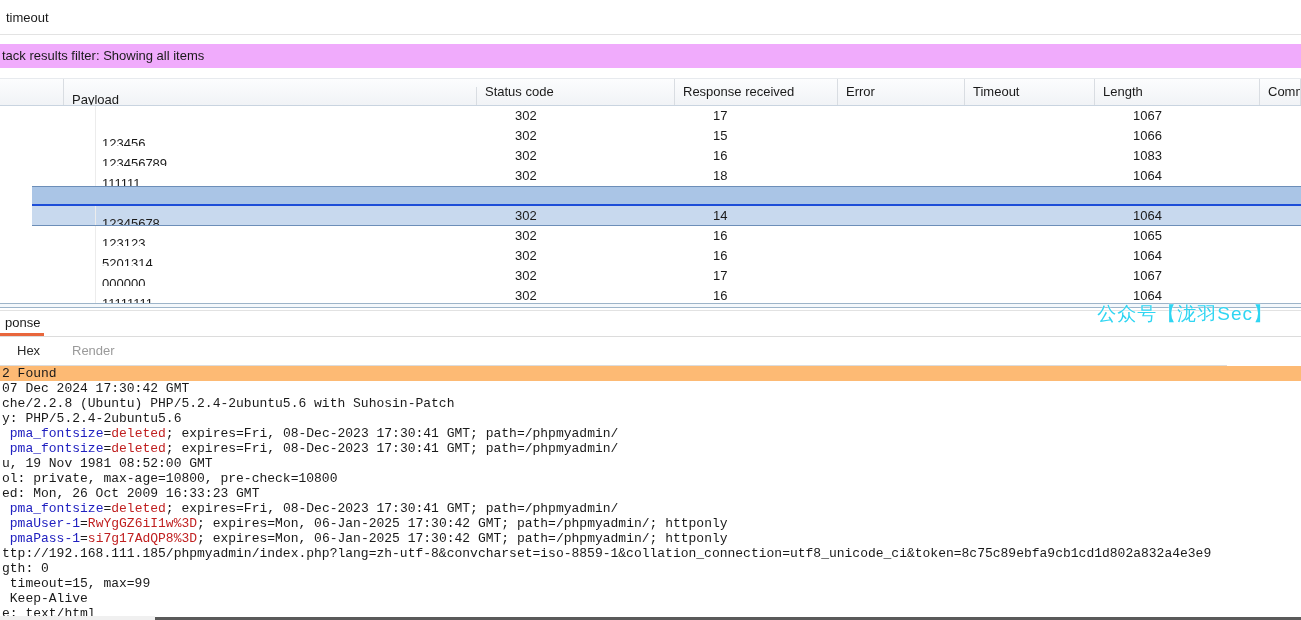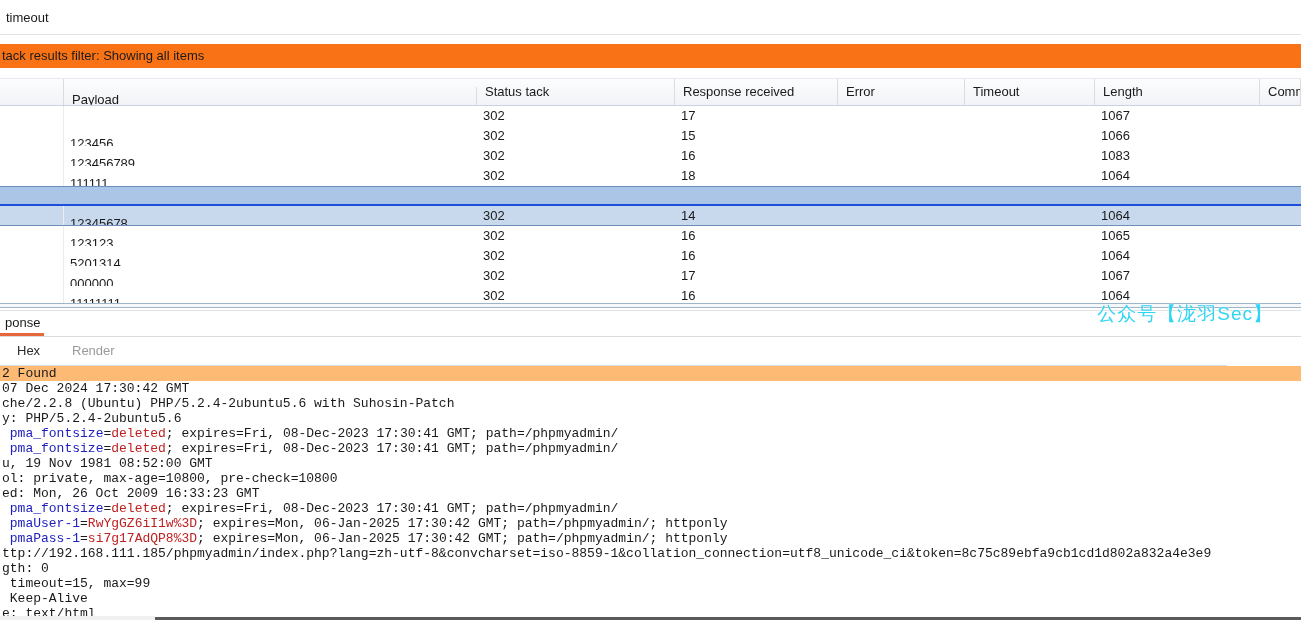--- a/index.html
+++ b/index.html
@@ -6,27 +6,27 @@
   body{
     width:1301px;height:620px;position:relative;overflow:hidden;
     background:#ffffff;
     font-family:"Liberation Sans", sans-serif;
     color:#1a1a1a;
   }
   
   .tabbar{position:absolute;left:0;top:0;width:1301px;height:34px;background:#fff;border-bottom:1px solid #e3e3e3;}
   .tabbar .tab{position:absolute;left:2px;top:0;height:34px;line-height:36px;font-size:13px;color:#1a1a1a;padding:0 4px;cursor:default;}
   
-  .filterbar{position:absolute;left:0;top:44px;width:1301px;height:24px;background:#f97316;}
+  .filterbar{position:absolute;left:0;top:44px;width:1301px;height:24px;background:#f0abfc;}
   .filterbar span{display:block;padding-left:2px;font-size:13px;line-height:24px;color:#1a1a1a;}
   
   .rtable{position:absolute;left:0;top:78px;width:1301px;}
   .thead{display:flex;height:26px;background:linear-gradient(#fcfdfe,#f1f3f6);border-bottom:1px solid #c9d4e0;border-top:1px solid #e7eaee;}
   .hcell{box-sizing:border-box;border-right:1px solid #d9dde2;font-size:13px;line-height:25px;padding-left:8px;white-space:nowrap;overflow:hidden;}
-  .tbody{background:#fff;}
+  .tbody{background:#fff;padding-left:32px;}
   .trow{display:flex;height:20px;background:#fff;box-sizing:border-box;}
   .cell{box-sizing:border-box;font-size:13px;line-height:20px;padding-left:6px;white-space:nowrap;overflow:hidden;}
   .cell.c-num{border-right:1px solid #ececec;}
   .trow.sel1{background:var(--sel1);border-top:1px solid var(--selborder);border-bottom:2px solid #1d4ed8;flex-direction:column;}
   .trow.sel2{background:var(--sel2);border-bottom:1px solid var(--selborder);}
   .c-num{width:64px;}
   .c-payload{width:413px;margin-top:8px;}
   .c-status{width:198px;}
   .c-received{width:163px;}
   .c-error{width:127px;}
@@ -66,21 +66,21 @@
 </div>
 
 <div class="filterbar">
   <span>tack results filter: Showing all items</span>
 </div>
 
 <div class="rtable">
   <div class="thead" id="thead">
       <div class="hcell c-num"></div>
       <div class="hcell c-payload">Payload</div>
-      <div class="hcell c-status">Status tack</div>
+      <div class="hcell c-status">Status code</div>
       <div class="hcell c-received">Response received</div>
       <div class="hcell c-error">Error</div>
       <div class="hcell c-timeout">Timeout</div>
       <div class="hcell c-length">Length</div>
       <div class="hcell c-comment">Comm</div>
     </div>
   <div class="tbody" id="tbody">
       <div class="trow">
         <div class="cell c-num"></div>
         <div class="cell c-payload"></div>

